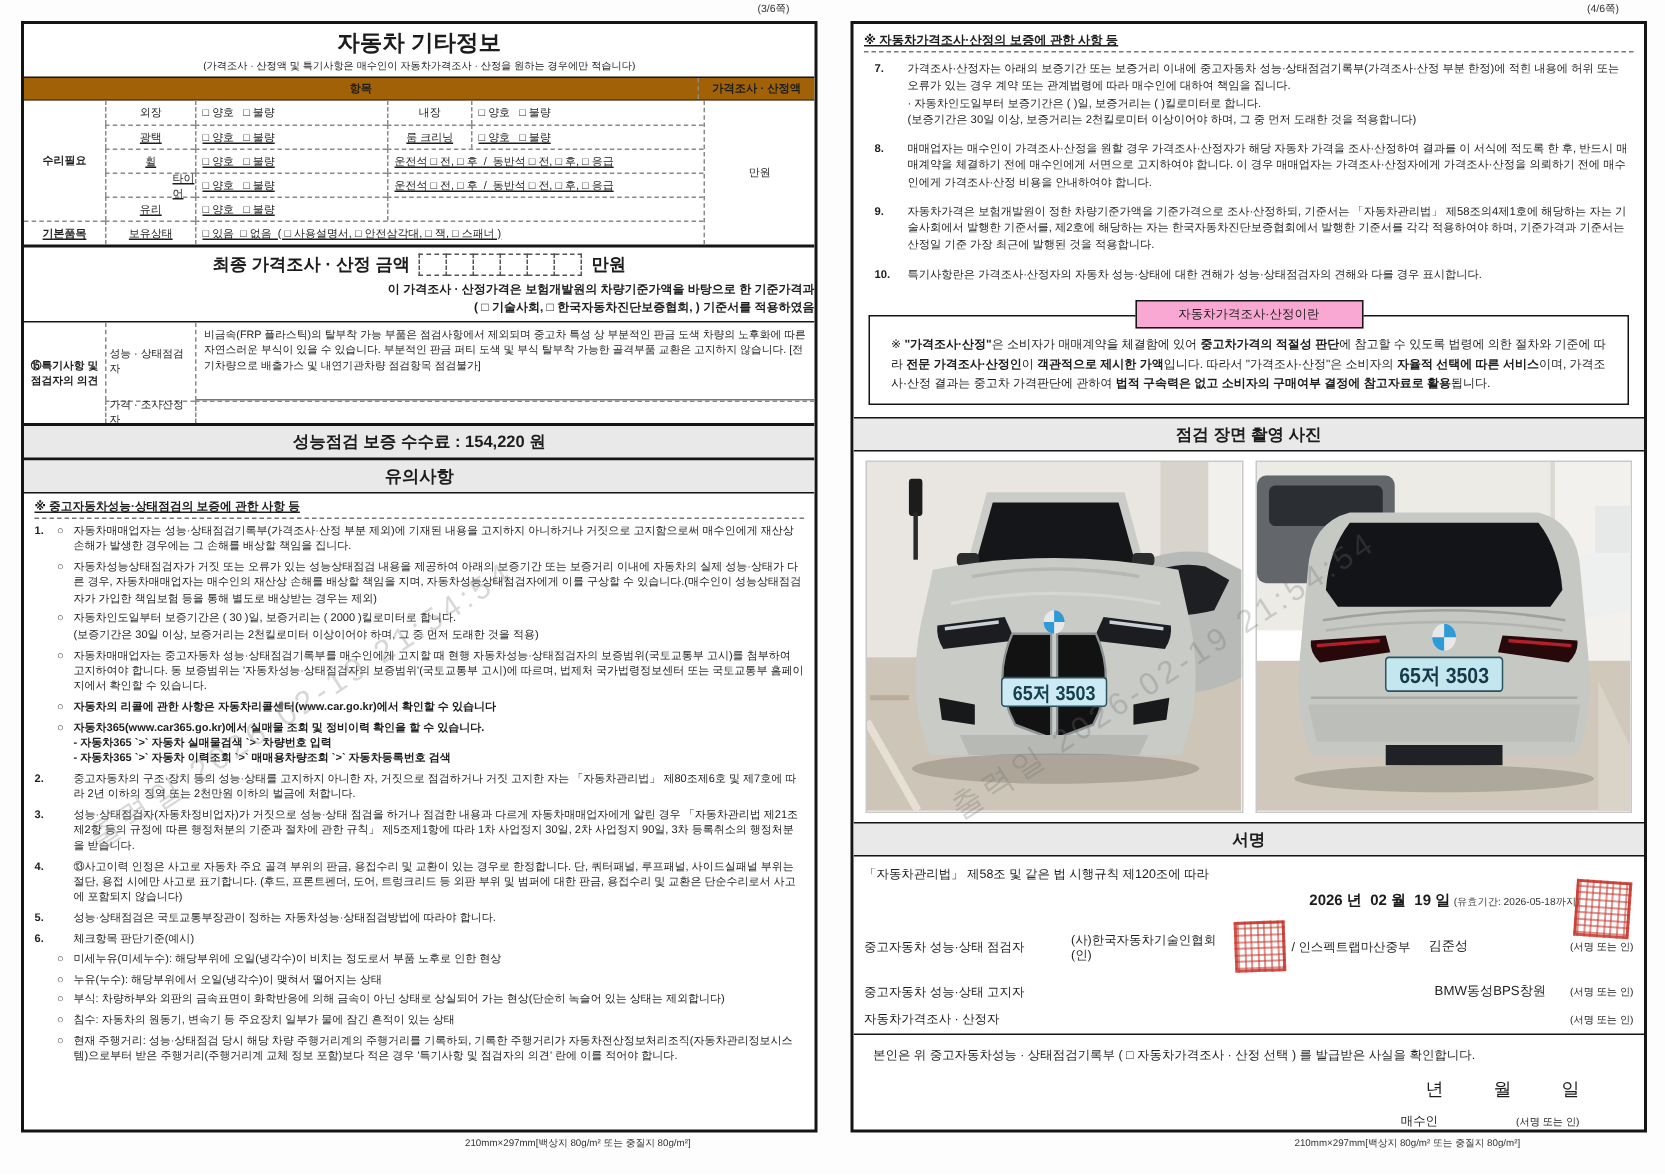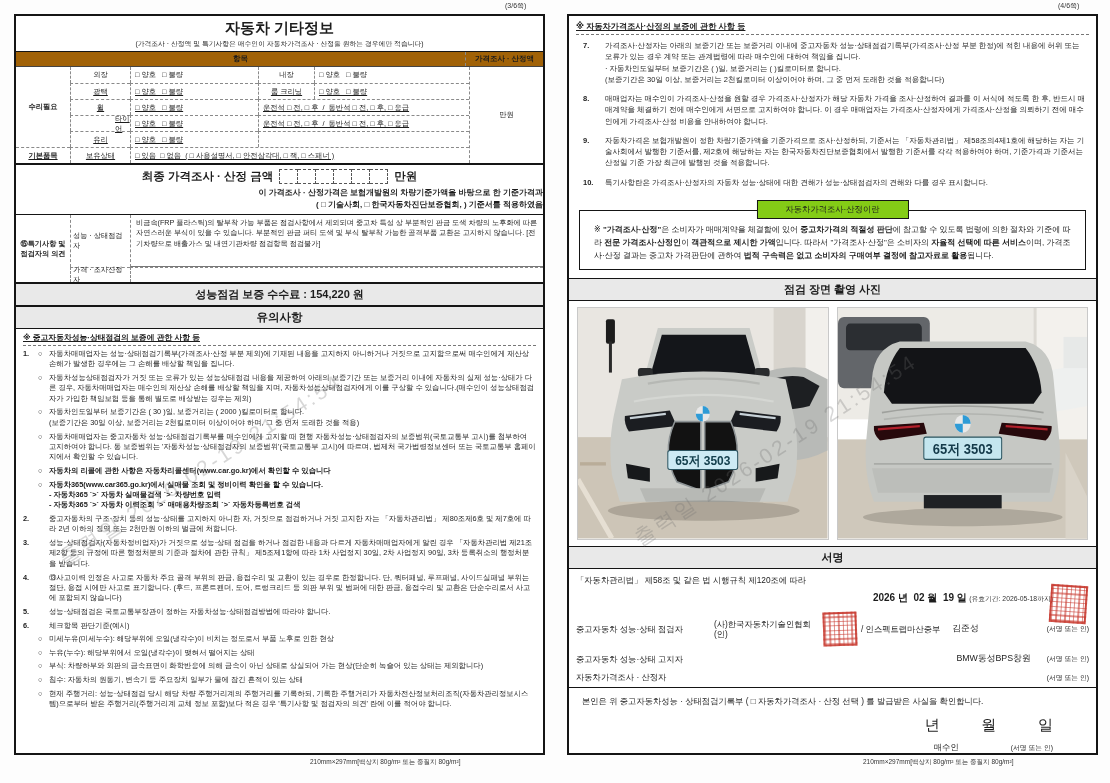--- a/index.html
+++ b/index.html
@@ -51,21 +51,21 @@
   .nitem .mk{color:#333;}
   .nitem .tx{white-space:pre-line;}
   .nitem.nb .tx{font-weight:bold;}
 
   
   .rhead{margin:5px 7px 0;font-size:8.2px;font-weight:bold;text-decoration:underline;border-bottom:1px dashed #777;padding-bottom:2px;}
   .ritems{padding:5px 10px 0 14px;}
   .ritem{display:grid;grid-template-columns:22px 1fr;font-size:7.5px;line-height:1.5;margin-bottom:8px;}
   .ritem .tx{white-space:pre-line;}
   .defbox{position:relative;margin:14px 10px 8px;border:1.5px solid #151515;padding:12px 14px 7px;}
-  .defbox .tab{position:absolute;top:-11px;left:50%;transform:translateX(-50%);background:#84cc16;border:1px solid #151515;font-size:8.3px;padding:3px 28px;white-space:nowrap;}
+  .defbox .tab{position:absolute;top:-11px;left:50%;transform:translateX(-50%);background:#f9a8d4;border:1px solid #151515;font-size:8.3px;padding:3px 28px;white-space:nowrap;}
   .defbox .body{font-size:8px;line-height:1.65;}
   .defbox .b1{font-weight:bold;}
   .photobar,.signbar{font-size:11px;padding:3px 0;border-top:1.5px solid #151515;border-bottom:1.5px solid #151515;}
   .photos{display:flex;gap:8px;padding:6px 8px;flex:1;min-height:0;}
   .photo{flex:1;border:1px solid #c9c9c9;overflow:hidden;}
   .photo svg{display:block;width:100%;height:100%;}
   .sign{padding:5px 7px 4px;font-size:8.3px;}
   .sign .law{line-height:1.5;}
   .sign .cl{line-height:1.5;}
   .dateline{position:relative;text-align:right;margin:5px 36px 2px 0;}
@@ -73,21 +73,21 @@
   .dateline .v{font-size:6.8px;color:#333;}
   .seal{display:inline-block;border:2px solid rgba(199,54,44,.85);background-image:repeating-linear-gradient(0deg,rgba(199,54,44,.55) 0 1.3px,transparent 1.3px 4.4px),repeating-linear-gradient(90deg,rgba(199,54,44,.55) 0 1.3px,transparent 1.3px 4.4px);}
   .seal-val{position:absolute;right:-34px;top:-6px;width:33px;height:34px;transform:rotate(4deg);}
   .seal-org{width:30px;height:30px;vertical-align:middle;margin:0 4px;transform:rotate(-2deg);flex:0 0 auto;}
   .srow{display:flex;align-items:center;margin-top:7px;}
   .srow .role{width:138px;line-height:1.3;flex:0 0 auto;}
   .srow .org{width:105px;line-height:1.25;flex:0 0 auto;}
   .srow .name{font-size:8.8px;margin-left:12px;}
   .srow .sig{margin-left:auto;font-size:6.8px;color:#222;flex:0 0 auto;}
   .confirm{border-top:1.5px solid #151515;padding:8px 13px 0;font-size:8.3px;}
-  .confirm .dline{text-align:right;margin:9px 30px 5px 0;font-size:15px;}
+  .confirm .dline{text-align:right;margin:9px 30px 5px 0;font-size:12px;}
   .confirm .bline{display:flex;justify-content:flex-end;align-items:center;gap:52px;margin:7px 30px 0 0;}
   .confirm .bsig{font-size:6.8px;color:#222;}
 </style>
 </head>
 <body>
 
 <div class="canvas">
 
   <div class="pagenum pagenum-l">(3/6쪽)</div>
   <div class="pagenum pagenum-r">(4/6쪽)</div>

